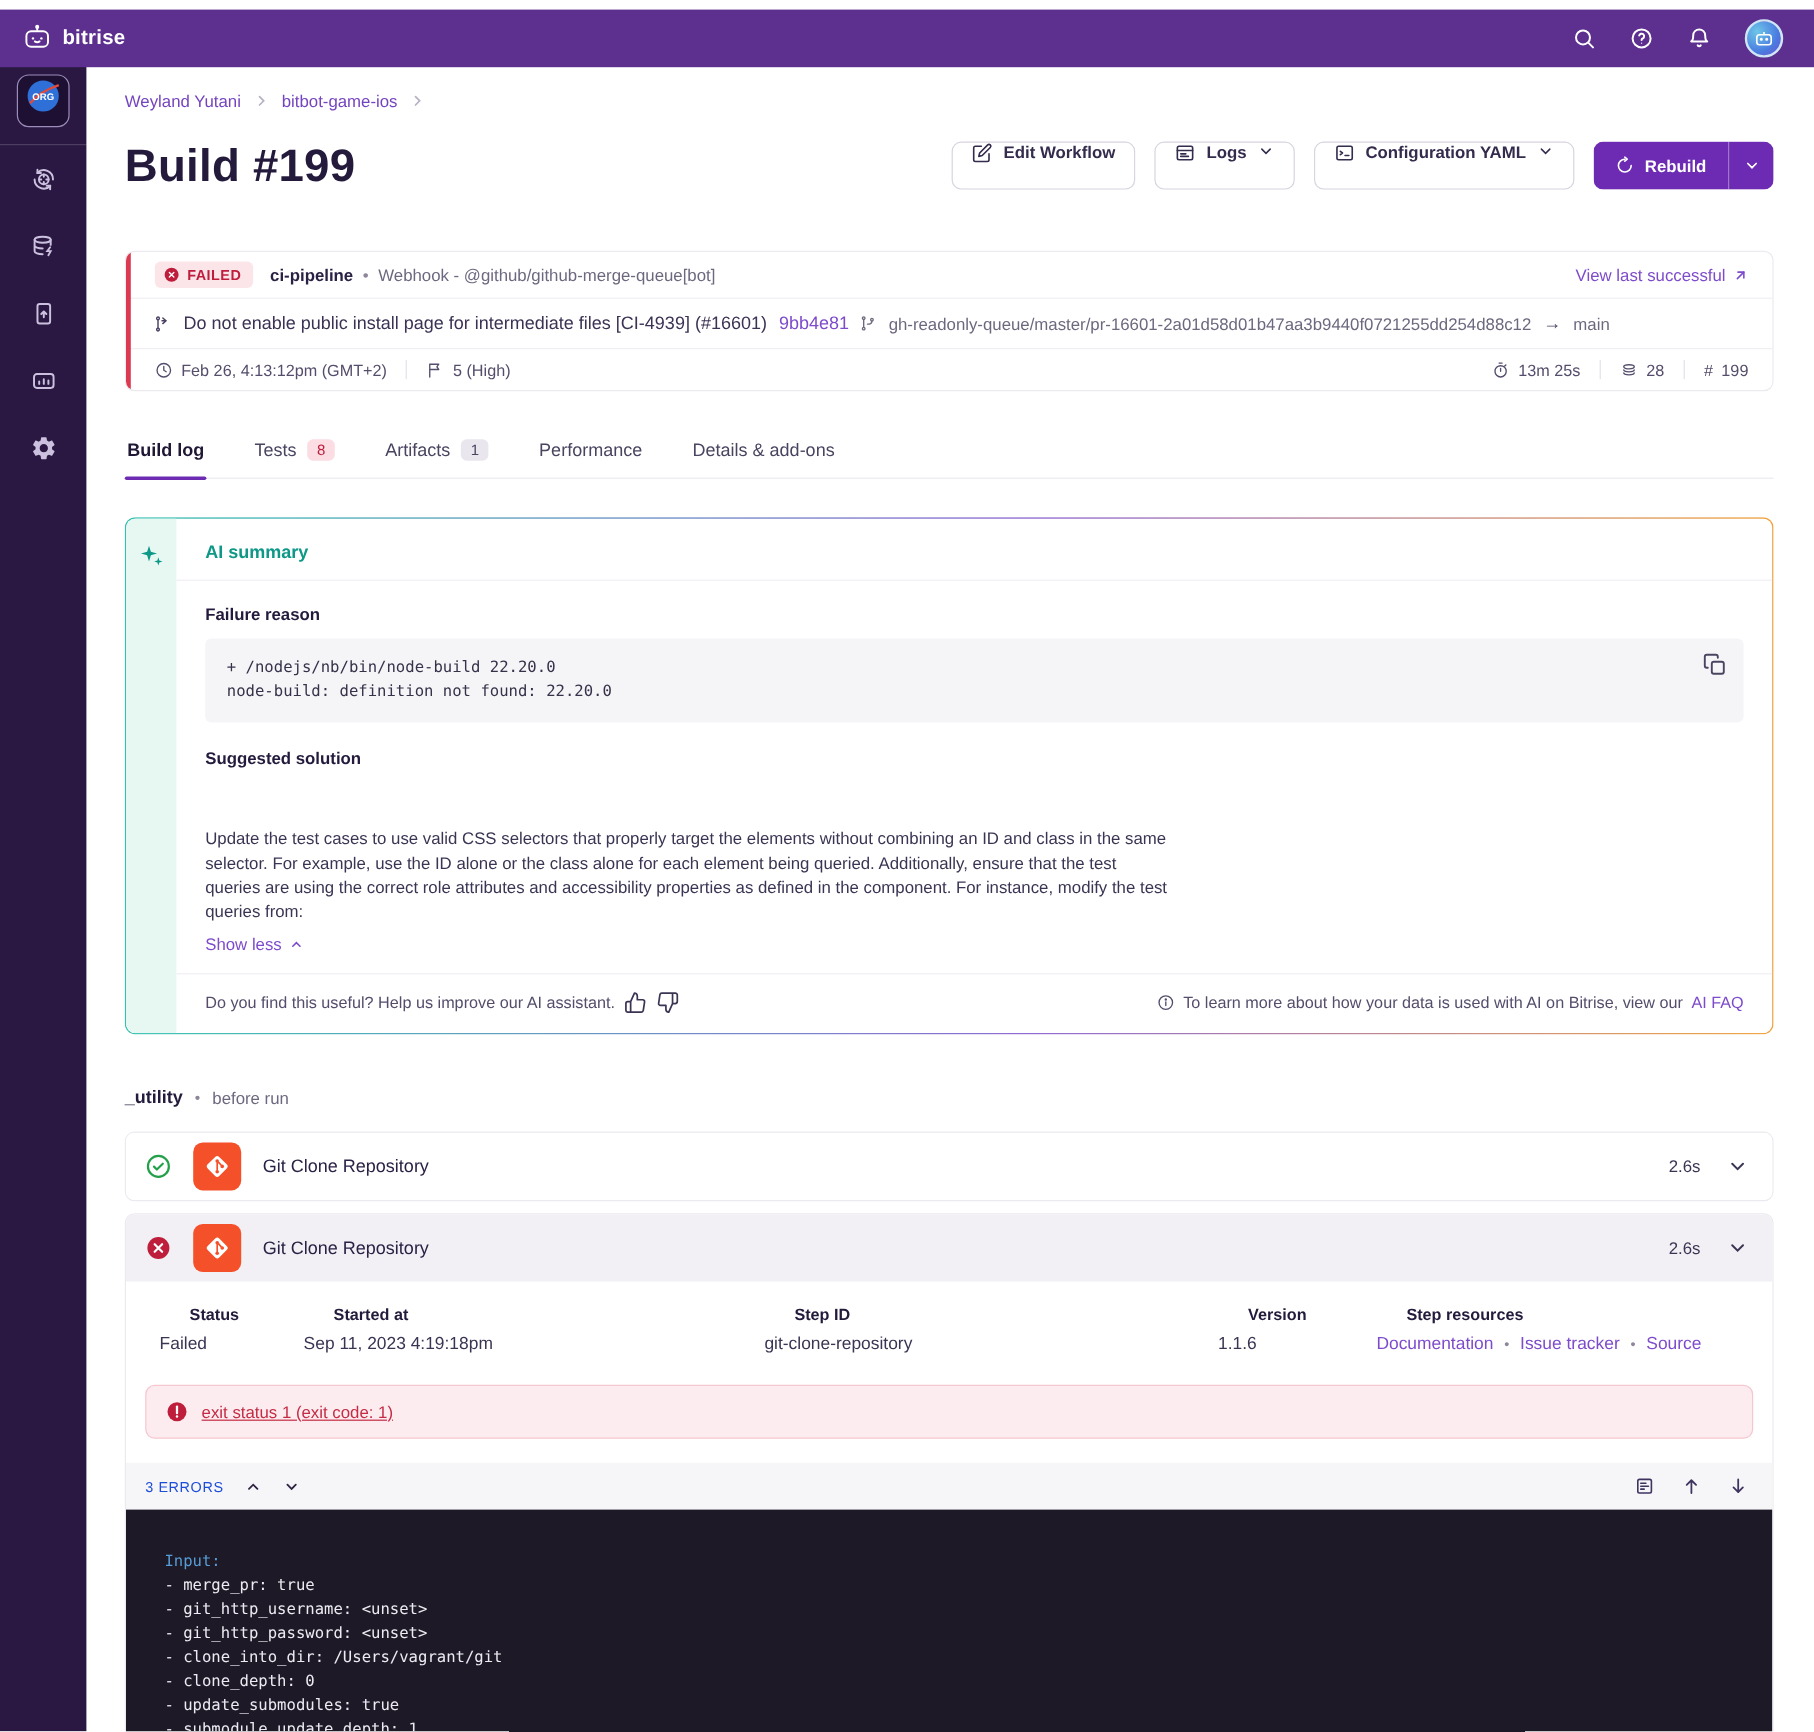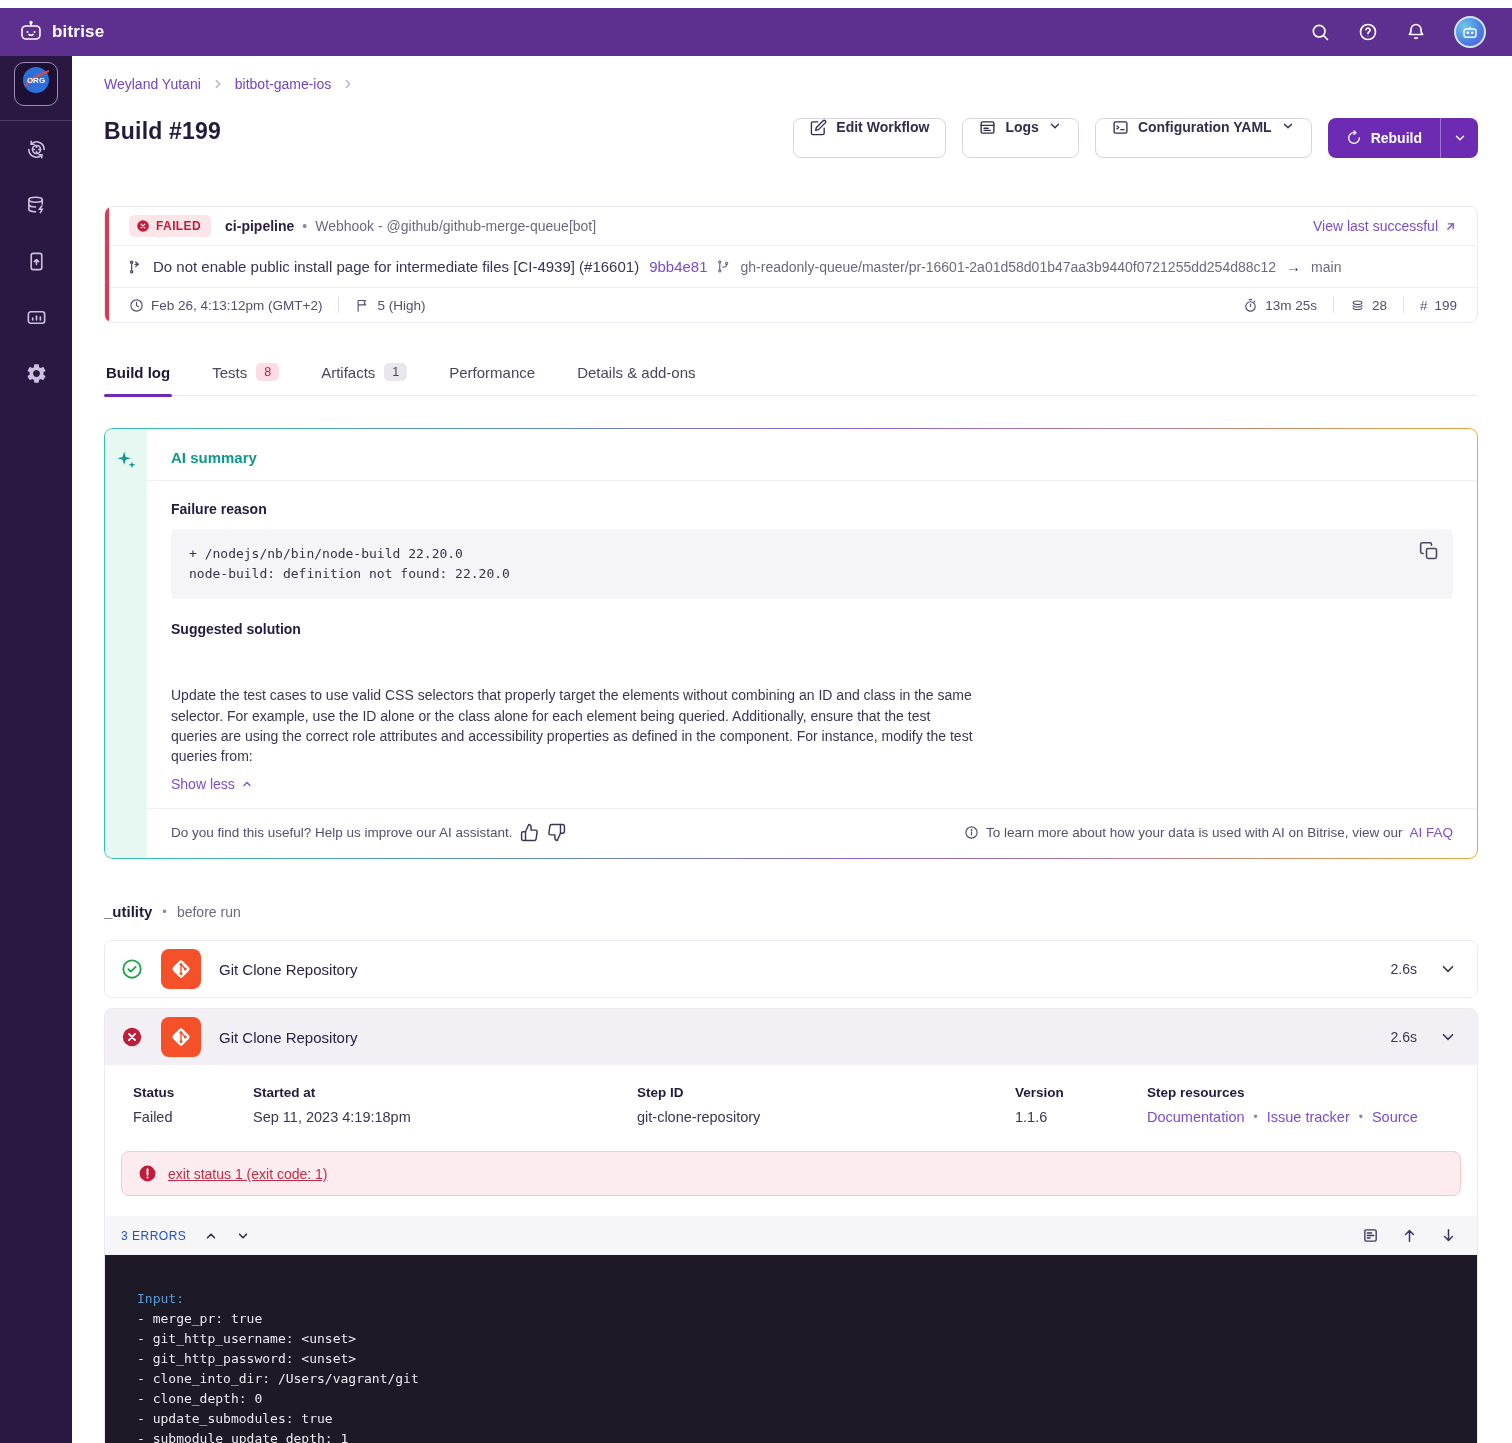--- a/index.html
+++ b/index.html
@@ -27,21 +27,21 @@
   .nav-item svg { width:23px; height:23px; }
 
   
   .main { position:absolute; left:72px; top:48px; right:0; bottom:0; padding:0 34px 0 32px; overflow:hidden; }
 
   .breadcrumb { margin-top:28px; display:flex; align-items:center; gap:10px; font-size:14px; }
   .crumb { color:#7444BF; cursor:pointer; }
   .crumb-sep { width:14px; height:14px; color:#B7B1C4; }
 
   .title-row { margin-top:26px; display:flex; align-items:flex-start; justify-content:space-between; }
-  .page-title { font-size:23px; font-weight:700; color:#231A3C; letter-spacing:.2px; }
+  .page-title { font-size:38px; font-weight:700; color:#231A3C; letter-spacing:.2px; }
   .actions { display:flex; gap:16px; align-items:center; }
   .btn { height:40px; display:flex; align-items:flex-start; gap:9px; padding:0 16px; border:1px solid #D8D4E0;
          border-radius:8px; background:#fff; font-size:14px; font-weight:700; color:#342B4D; cursor:pointer; }
   .btn svg { width:17px; height:17px; }
   .btn .chev { width:14px; height:14px; }
   .btn-split { display:flex; height:40px; border-radius:8px; overflow:hidden; }
   .btn-primary { display:flex; align-items:center; gap:9px; background:#6C2BB2; color:#fff; padding:0 18px;
                  font-size:14px; font-weight:700; border:none; cursor:pointer; }
   .btn-primary svg { width:16px; height:16px; }
   .btn-caret { width:38px; background:#6C2BB2; border-left:1px solid rgba(255,255,255,.35);
@@ -124,21 +124,21 @@
   .status-ico { width:22px; height:22px; flex:none; }
   .step-tile { width:40px; height:40px; border-radius:8px; background:#F4502A; margin-left:18px;
                display:flex; align-items:center; justify-content:center; flex:none; }
   .step-tile svg { width:24px; height:24px; }
   .step-title { margin-left:18px; font-size:15px; color:#2A2145; }
   .step-right { margin-left:auto; display:flex; align-items:center; gap:22px; }
   .step-dur { font-size:14px; color:#3B3453; }
   .step-chev { width:18px; height:18px; color:#3B3453; }
 
   .step-details { display:flex; padding:20px 24px 26px 28px; }
-  .d-col .d-label { font-size:13.5px; font-weight:700; color:#231A3C; }
+  .d-col .d-label { font-size:13.5px; font-weight:700; color:#231A3C;margin-left:25px; }
   .d-col .d-value { margin-top:9px; font-size:14.5px; color:#3B3453; }
   .d-col:nth-child(1){ width:120px; } .d-col:nth-child(2){ width:384px; }
   .d-col:nth-child(3){ width:378px; } .d-col:nth-child(4){ width:132px; }
   .res-links { margin-top:9px; display:flex; align-items:center; gap:9px; font-size:14.5px; }
   .res-link { color:#7D4BCB; cursor:pointer; }
   .res-dot { color:#8D8799; font-size:12px; }
 
   .alert { margin:0 16px 20px; background:#FDECEF; border:1px solid #F5C7D0; border-radius:8px;
            display:flex; align-items:center; gap:11px; padding:12px 16px; }
   .alert svg { width:19px; height:19px; flex:none; }

